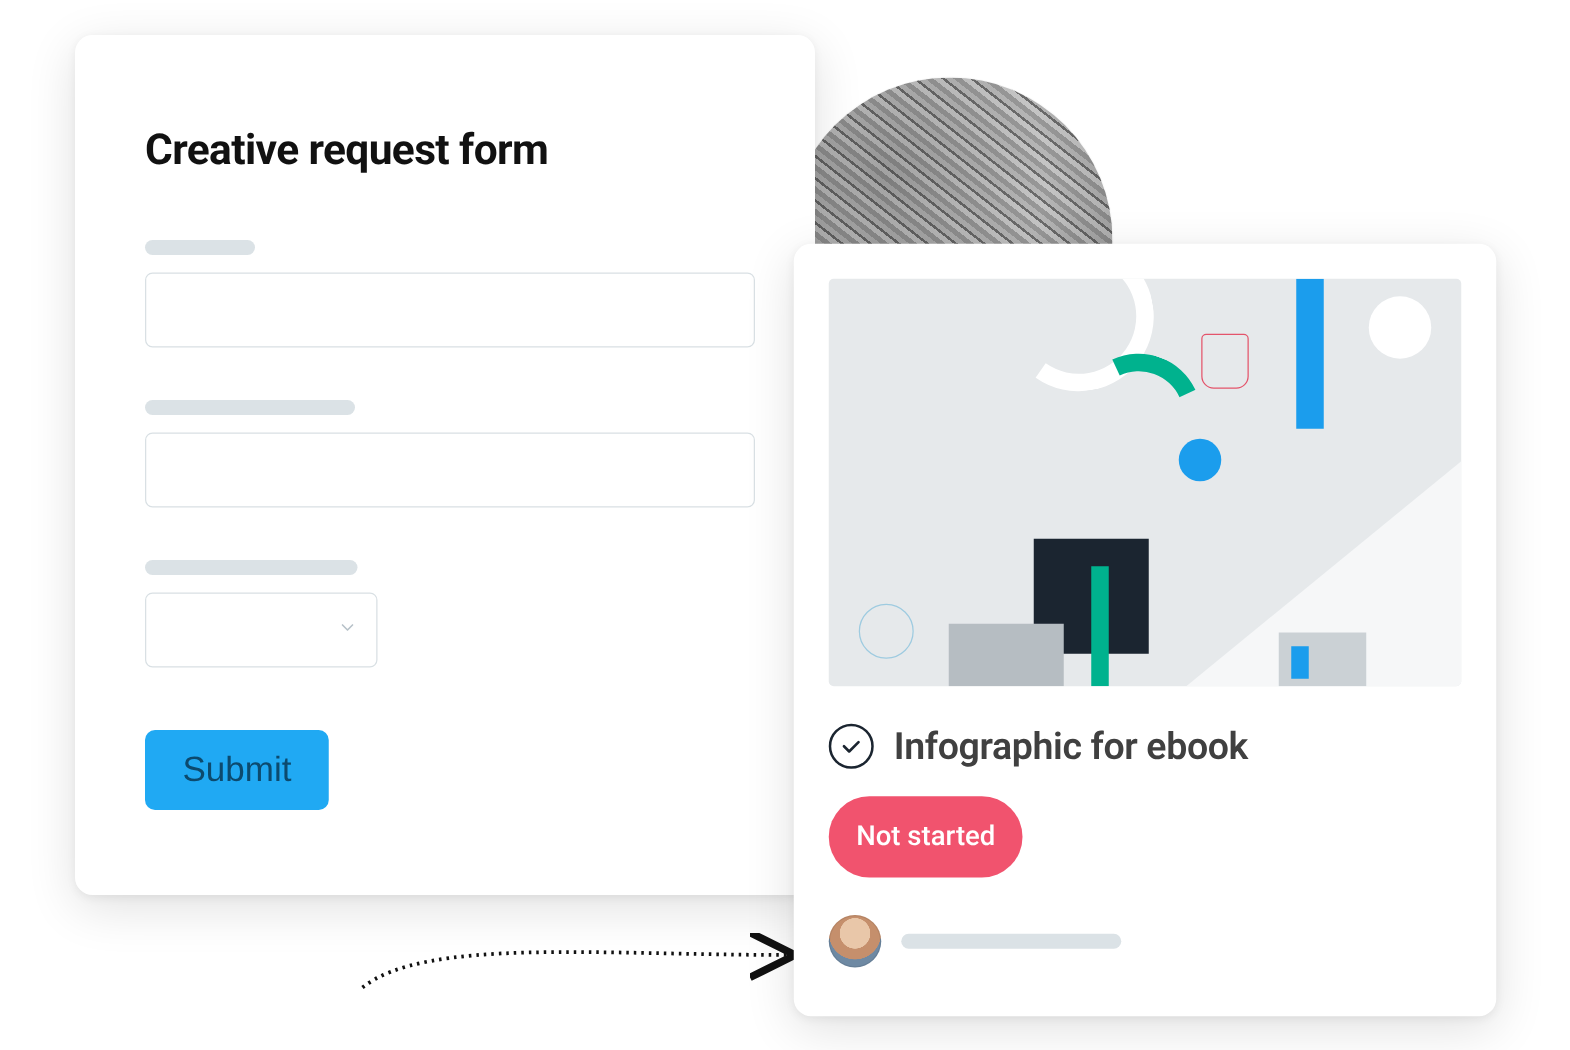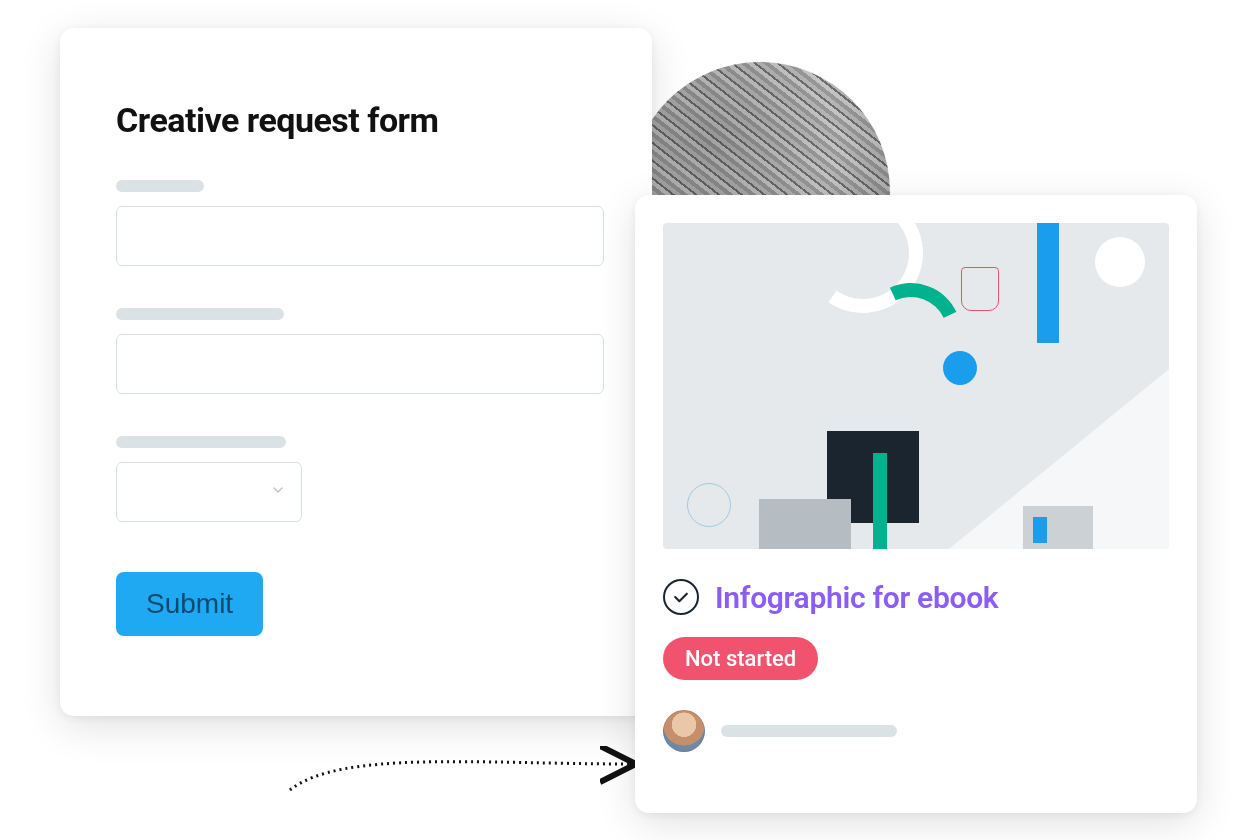--- a/index.html
+++ b/index.html
@@ -44,21 +44,21 @@
     left: 60px;
     top: 28px;
     width: 592px;
     height: 688px;
     padding: 72px 56px 56px 56px;
   }
   .form-title {
     font-size: 34px;
     font-weight: 700;
     color: #111;
-    margin-bottom: 40px;
+    margin-bottom: 52px;
     letter-spacing: -0.5px;
   }
   .form-group { margin-bottom: 42px; }
   .label-skeleton {
     height: 12px;
     background: #dbe2e6;
     border-radius: 6px;
     margin-bottom: 14px;
   }
   .label-skeleton.w1 { width: 88px; }
@@ -188,31 +188,31 @@
   }
   .check-circle {
     width: 36px; height: 36px; border: 2px solid #1b2530; border-radius: 50%;
     display: flex; align-items: center; justify-content: center;
     flex-shrink: 0;
   }
   .check-circle svg { stroke: #1b2530; }
   .task-title {
     font-size: 30px;
     font-weight: 600;
-    color: #8b5cf6;
+    color: #404040;
     letter-spacing: -0.3px;
   }
 
   .tag-row {
     display: flex;
     gap: 16px;
     margin-top: 22px;
   }
   .tag {
-    padding: 9px 22px;
+    padding: 20px 22px;
     border-radius: 999px;
     font-size: 22px;
     font-weight: 500;
     color: #fff;
   }
   .tag-status { background: #f1536e; }
   .tag-priority { background: #f5a623; }
 
   .assignee-row {
     display: flex;

